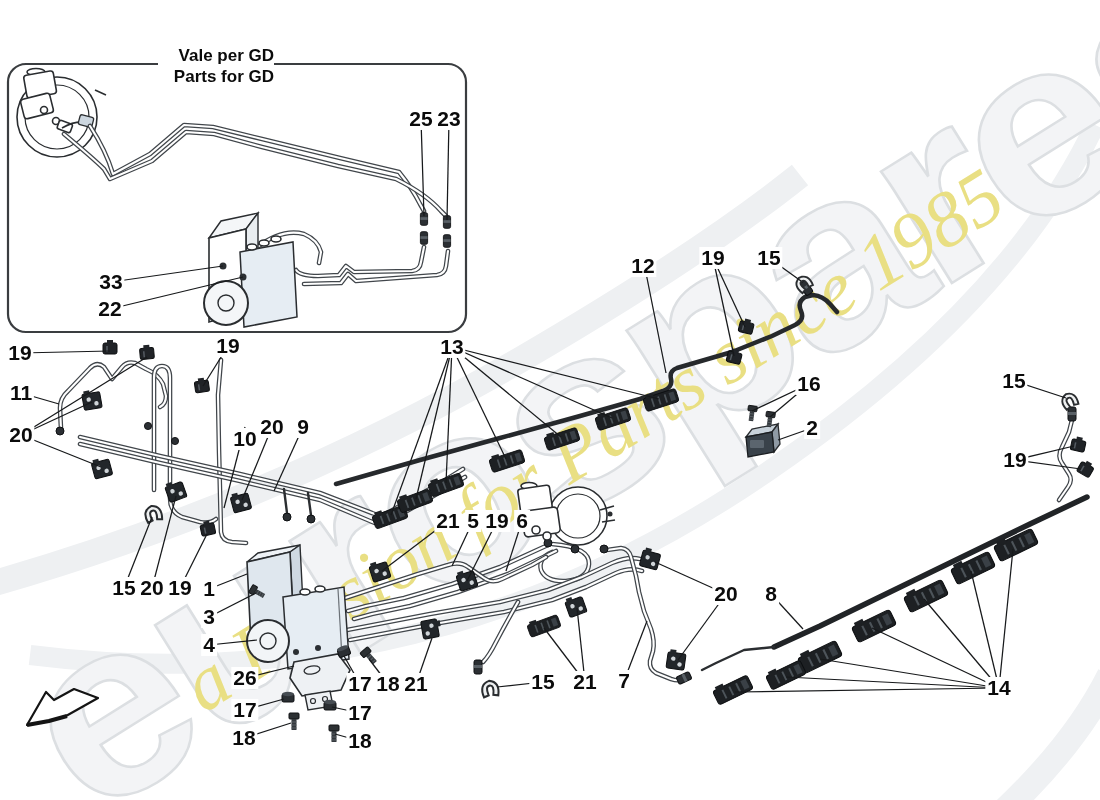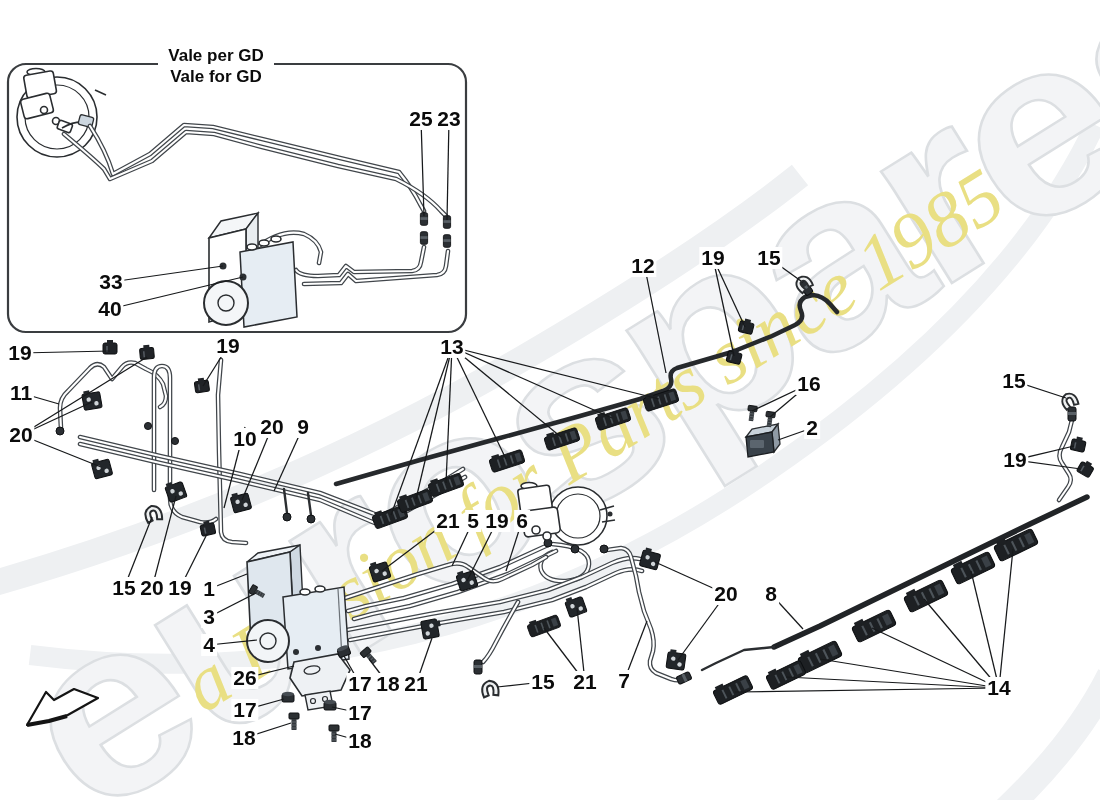--- a/index.html
+++ b/index.html
@@ -11,21 +11,21 @@
   .pipe-i{fill:none;stroke:#ffffff;stroke-width:2.1;stroke-linejoin:round;stroke-linecap:round;}
   .pipe-solid{fill:none;stroke:#26292c;stroke-width:4.5;stroke-linejoin:round;stroke-linecap:round;}
   .pipe-thick{fill:none;stroke:#212427;stroke-width:5.5;stroke-linejoin:round;stroke-linecap:round;}
   .pipe-thin{fill:none;stroke:#2b2e31;stroke-width:2.4;stroke-linejoin:round;stroke-linecap:round;}
   .part{fill:#ffffff;stroke:#2a2d30;stroke-width:1.6;}
   .part-lt{fill:#e6edf3;stroke:#2a2d30;stroke-width:1.5;}
   .part-md{fill:#cdd7e0;stroke:#2a2d30;stroke-width:1.3;}
   #leader-lines line{stroke:#17191b;stroke-width:1.25;}
   .callout{position:absolute;transform:translate(-50%,-50%);font:700 21px "Liberation Sans",sans-serif;
            color:#0b0b0b;background:#ffffff;padding:0 2px;line-height:1.05;white-space:nowrap;}
-  .inset-title{position:absolute;left:158px;top:44px;width:116px;text-align:center;background:#fff;
+  .inset-title{position:absolute;left:158px;top:44px;width:116px;text-align:right;background:#fff;
            font:700 17px "Liberation Sans",sans-serif;color:#0b0b0b;line-height:1.25;padding:1px 0;}
 </style>
 </head>
 <body>
 
 <div class="stage">
 
 <svg id="diagram" width="1100" height="800" viewBox="0 0 1100 800">
   <defs>
     <g id="clampL">
@@ -370,28 +370,28 @@
         <line x1="999" y1="688" x2="924" y2="599"></line>
         <line x1="999" y1="688" x2="872" y2="628"></line>
         <line x1="999" y1="688" x2="820" y2="659"></line>
         <line x1="999" y1="688" x2="786" y2="677"></line>
         <line x1="999" y1="688" x2="735" y2="692"></line>
       </g>
 </svg>
 
 <div class="inset-title">
   <div>Vale per GD</div>
-  <div>Vale for GD</div>
+  <div>Parts for GD</div>
 </div>
 
 <div id="callout-layer" style="position:absolute;left:0;top:0;width:964px;height:800px;">
       <div class="callout" style="left: 421px; top: 119px;">25</div>
       <div class="callout" style="left: 449px; top: 119px; text-align: right;">23</div>
       <div class="callout" style="left: 111px; top: 282px;">33</div>
-      <div class="callout" style="left: 110px; top: 309px;">40</div>
+      <div class="callout" style="left: 110px; top: 309px;">22</div>
       <div class="callout" style="left: 20px; top: 353px;">19</div>
       <div class="callout" style="left: 21px; top: 393px;">11</div>
       <div class="callout" style="left: 21px; top: 435px;">20</div>
       <div class="callout" style="left: 228px; top: 346px;">19</div>
       <div class="callout" style="left: 245px; top: 427px; margin-top: 12px;">10</div>
       <div class="callout" style="left: 272px; top: 427px;">20</div>
       <div class="callout" style="left: 303px; top: 427px;">9</div>
       <div class="callout" style="left: 452px; top: 347px;">13</div>
       <div class="callout" style="left: 643px; top: 258px; margin-top: 8px;">12</div>
       <div class="callout" style="left: 713px; top: 258px;">19</div>

